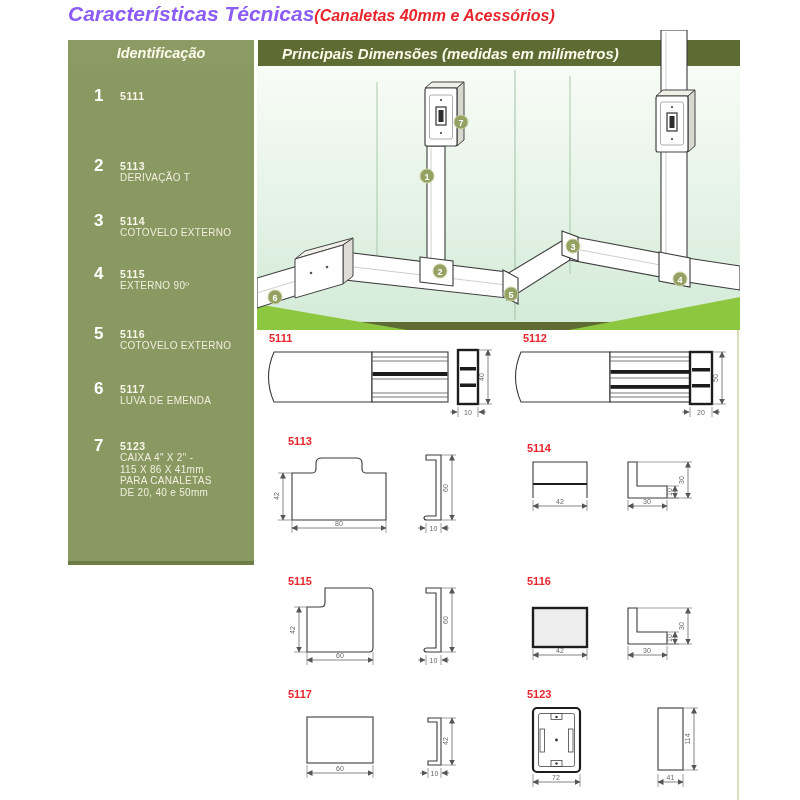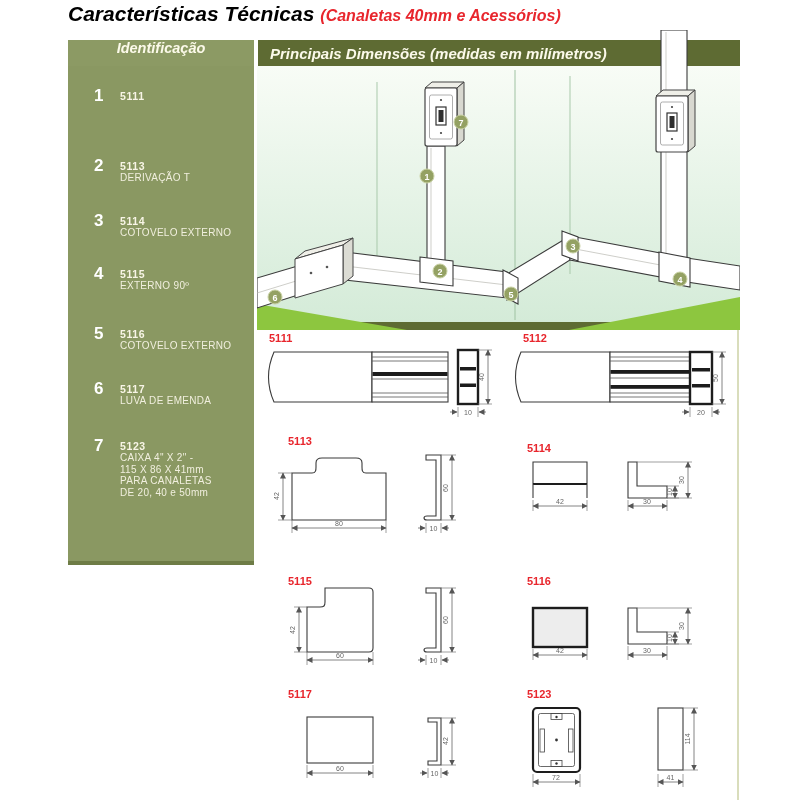--- a/index.html
+++ b/index.html
@@ -1,28 +1,28 @@
 <!DOCTYPE html>
 <html><head>
 <meta charset="utf-8">
 <style>
   html,body{margin:0;padding:0;background:#fff;}
   #page{position:relative;width:800px;height:800px;background:#fff;overflow:hidden;
         font-family:"Liberation Sans",sans-serif;}
   
   #title{position:absolute;left:68px;top:2px;white-space:nowrap;}
-  #title .main{font:italic bold 21px "Liberation Sans",sans-serif;color:#000000;}
-  #title .sub{font:italic bold 16px "Liberation Sans",sans-serif;color:#E8262D;margin-left:6px;}
+  #title .main{font:italic bold 21px "Liberation Sans",sans-serif;color:#8b5cf6;}
+  #title .sub{font:italic bold 16px "Liberation Sans",sans-serif;color:#E8262D;}
   
   #ident-header{position:absolute;left:68px;top:40px;width:186px;height:26px;background:#8C9A64;
     color:#FCFAEA;font:italic bold 14.5px "Liberation Sans",sans-serif;
-    display:flex;align-items:flex-start;justify-content:center;z-index:1;}
+    display:flex;align-items:center;justify-content:center;z-index:1;}
   #dims-header{position:absolute;left:258px;top:40px;width:482px;height:26px;background:#5E6B33;
     color:#FCFAEA;font:italic bold 15px "Liberation Sans",sans-serif;
-    display:flex;align-items:center;padding-left:12px;box-sizing:border-box;z-index:1;}
+    display:flex;align-items:center;padding-left:24px;box-sizing:border-box;z-index:1;}
   
   #sidebar{position:absolute;left:68px;top:66px;width:186px;height:495px;background:#8A9862;
     border-bottom:4px solid #6E7C46;z-index:1;}
   .sb-item{position:absolute;left:0;width:100%;}
   .sb-item .num{position:absolute;left:26px;top:-4px;font:bold 17px "Liberation Sans",sans-serif;color:#FFFFFF;}
   .sb-item .body{margin-left:52px;margin-right:6px;}
   .sb-item .code{font:bold 10.5px "Liberation Sans",sans-serif;color:#F8F5E6;letter-spacing:.6px;}
   .sb-item .desc div{font:10px "Liberation Sans",sans-serif;color:#F1EFDE;line-height:11.5px;letter-spacing:.3px;}
   
   #illustration{position:absolute;left:257px;top:30px;width:483px;height:300px;z-index:2;}

